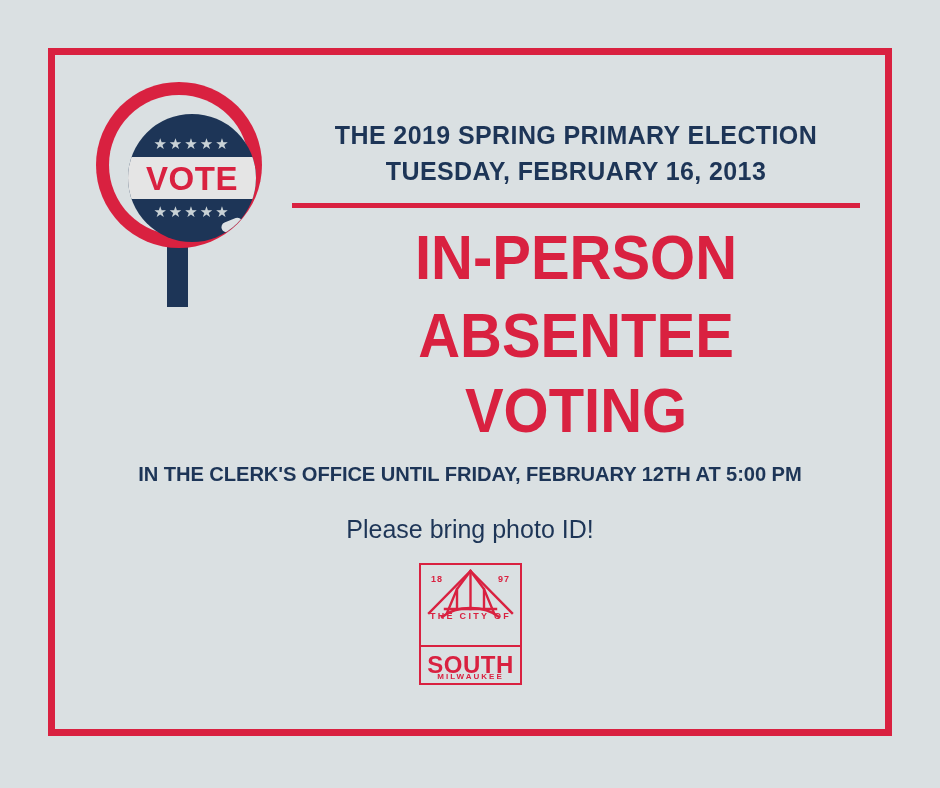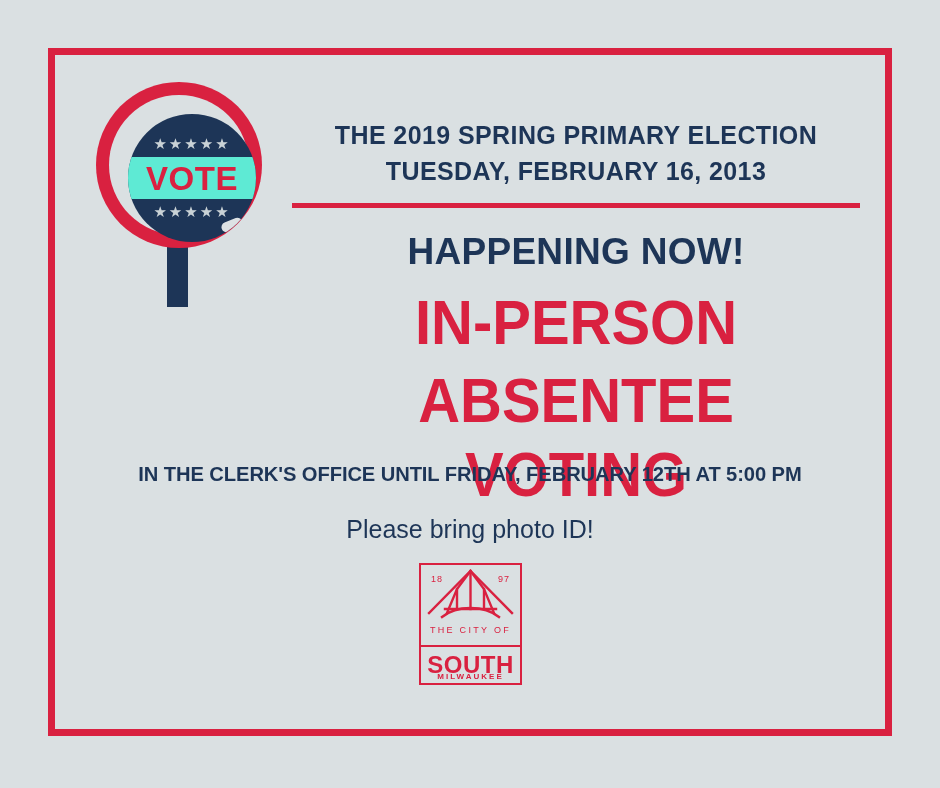--- a/index.html
+++ b/index.html
@@ -75,21 +75,21 @@
     border-radius: 50%;
     background: #1d3557;
     overflow: hidden;
   }
   .badge-band {
     position: absolute;
     left: -4px;
     top: 43px;
     width: 136px;
     height: 42px;
-    background: #5eead4;
+    background: #e5e5e5;
     display: flex;
     align-items: center;
     justify-content: center;
   }
   .badge-band-text {
     color: #d92140;
     font-size: 33px;
     font-weight: bold;
     letter-spacing: 0.5px;
     line-height: 1;
@@ -228,34 +228,34 @@
     left: 0;
     top: 2px;
     width: 103px;
     height: 56px;
   }
   .logo-year {
     position: absolute;
     top: 11px;
     color: #d92140;
     font-size: 9px;
-    font-weight: normal;
+    font-weight: bold;
     letter-spacing: 1px;
   }
   .logo-year-left { left: 12px; }
   .logo-year-right { right: 12px; }
   .logo-cityof {
     position: absolute;
     left: 0;
-    top: 62px;
+    top: 48px;
     width: 103px;
     text-align: center;
     color: #d92140;
     font-size: 9px;
-    font-weight: normal;
+    font-weight: bold;
     letter-spacing: 2.3px;
   }
   .logo-south {
     position: absolute;
     left: 0;
     top: 90px;
     width: 103px;
     text-align: center;
     color: #d92140;
     font-size: 24px;
@@ -297,21 +297,20 @@
           <div class="swoosh-dot"></div>
         </div>
       </div>
     </div>
   </div>
 
   <div class="content">
     <div class="header-line">THE 2019 SPRING PRIMARY ELECTION</div>
     <div class="header-line">TUESDAY, FEBRUARY 16, 2013</div>
     <div class="divider"></div>
-    <div class="happening">HAPPENING NOW!</div>
     <div class="big-red big-red-1">IN-PERSON</div>
     <div class="big-red big-red-2">ABSENTEE VOTING</div>
   </div>
 
   <div class="clerk-line">IN THE CLERK'S OFFICE UNTIL FRIDAY, FEBRUARY 12TH AT 5:00 PM</div>
   <div class="photo-id-line">Please bring photo ID!</div>
 
   <div class="logo">
     <div class="logo-box-top"></div>
     <div class="logo-box-bottom"></div>

